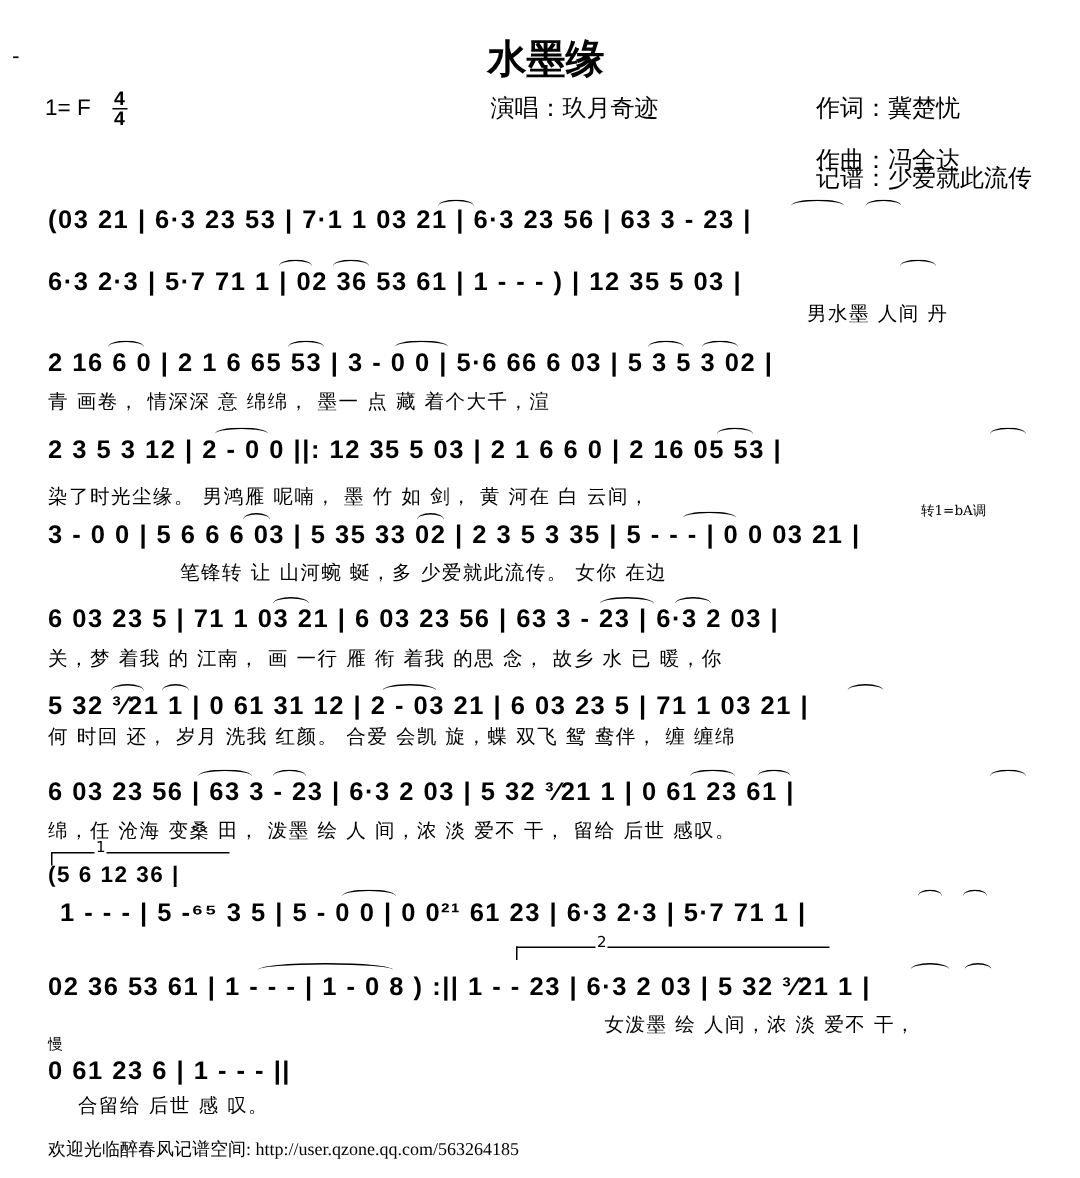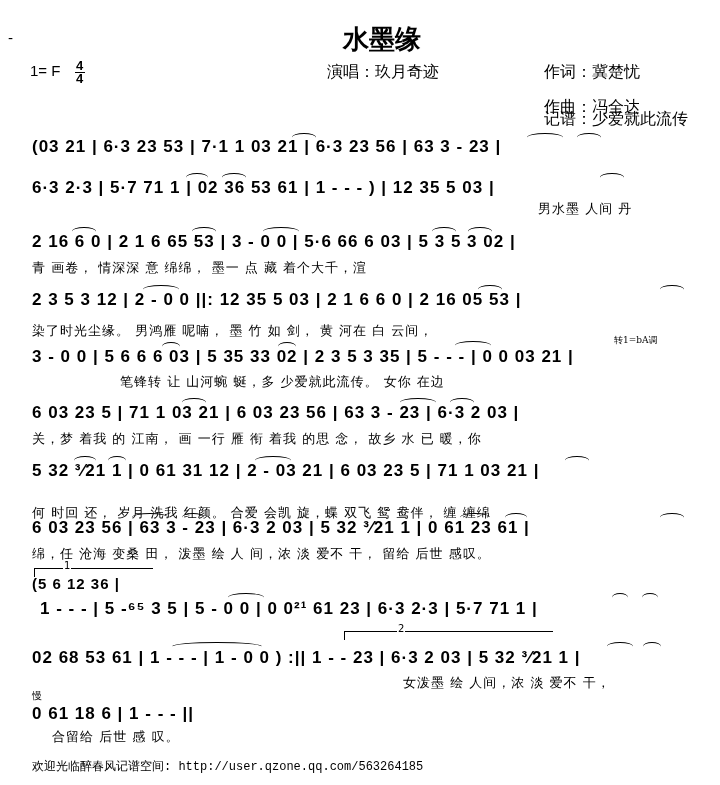--- a/index.html
+++ b/index.html
@@ -11,29 +11,29 @@
     .key { font-family: "Liberation Sans", sans-serif; font-size: 15px; }
     .frac { display: inline-flex; flex-direction: column; align-items: center; vertical-align: middle;
             font-weight: bold; font-size: 13px; line-height: 12px; margin-left: 10px; }
     .frac .bar { width: 10px; height: 1px; background: #000; }
     .row { position: absolute; left: 0; width: 720px; }
     .notes { position: absolute; white-space: nowrap; font-family: "Liberation Sans", sans-serif;
              font-weight: bold; font-size: 17px; letter-spacing: 1px; }
     .lyr { position: absolute; white-space: nowrap; font-family: "DejaVu Sans", sans-serif; font-size: 13px; letter-spacing: 1px; }
     .small { position: absolute; white-space: nowrap; font-size: 9px; font-family: "DejaVu Serif", serif; }
     .slur { position: absolute; height: 8px; border-top: 1.3px solid #000; border-radius: 50% 50% 0 0; }
-    .footer { font-family: Liberation Mono, monospace; font-size: 12px; }
+    .footer { font-family: Liberation Serif, serif; font-size: 12px; }
     .volta { position: absolute; height: 8px; border-top: 1px solid #000; border-left: 1px solid #000; }
     .volta span { position: absolute; top: -9px; font-size: 10px; background: #fff; padding: 0 1px; }
   </style>
 </head>
 <body>
 
 <div class="abs" style="left:8px;top:30px;font-size:14px;">-</div>
-<div class="abs title" style="left:343px;top:22px;text-align:center;">水墨缘</div>
+<div class="abs title" style="left:325px;top:22px;text-align:center;">水墨缘</div>
 <div class="abs key" style="left:30px;top:60px;">
   <span>1= F</span>
   <span class="frac">
     <span>4</span>
     <span class="bar"></span>
     <span>4</span>
   </span>
 </div>
 <div class="abs meta" style="left:327px;top:62px;">演唱：玖月奇迹</div>
 <div class="abs meta" style="left:544px;top:62px;">作词：冀楚忧</div>
@@ -91,21 +91,21 @@
     <div class="slur" style="left:450px;top:-5px;width:24px;"></div>
     <div class="lyr" style="left:32px;top:27px;">关，梦 着我 的 江南， 画 一行 雁 衔 着我 的思 念， 故乡 水 已 暖，你</div>
   </div>
 
   <div class="row" style="top:461px;">
     <div class="notes" style="left:32px;top:0;">5 32 ³⁄21 1 | 0 61 31 12 | 2 - 03 21 | 6 03 23 5 | 71 1 03 21 |</div>
     <div class="slur" style="left:74px;top:-5px;width:22px;"></div>
     <div class="slur" style="left:108px;top:-5px;width:18px;"></div>
     <div class="slur" style="left:255px;top:-5px;width:36px;"></div>
     <div class="slur" style="left:565px;top:-5px;width:24px;"></div>
-    <div class="lyr" style="left:32px;top:43px;">何 时回 还， 岁月 洗我 红颜。 合爱 会凯 旋，蝶 双飞 鸳 鸯伴， 缠 缠绵</div>
+    <div class="lyr" style="left:32px;top:21px;">何 时回 还， 岁月 洗我 红颜。 合爱 会凯 旋，蝶 双飞 鸳 鸯伴， 缠 缠绵</div>
   </div>
 
   <div class="row" style="top:518px;">
     <div class="notes" style="left:32px;top:0;">6 03 23 56 | 63 3 - 23 | 6·3 2 03 | 5 32 ³⁄21 1 | 0 61 23 61 |</div>
     <div class="slur" style="left:132px;top:-5px;width:36px;"></div>
     <div class="slur" style="left:182px;top:-5px;width:22px;"></div>
     <div class="slur" style="left:460px;top:-5px;width:30px;"></div>
     <div class="slur" style="left:505px;top:-5px;width:22px;"></div>
     <div class="slur" style="left:660px;top:-5px;width:24px;"></div>
     <div class="lyr" style="left:32px;top:27px;">绵，任 沧海 变桑 田， 泼墨 绘 人 间，浓 淡 爱不 干， 留给 后世 感叹。</div>
@@ -119,27 +119,27 @@
     <div class="notes" style="left:40px;top:24px;">1 - - - | 5 -⁶⁵ 3 5 | 5 - 0 0 | 0 0²¹ 61 23 | 6·3 2·3 | 5·7 71 1 |</div>
     <div class="slur" style="left:228px;top:18px;width:36px;"></div>
     <div class="slur" style="left:612px;top:18px;width:16px;"></div>
     <div class="slur" style="left:642px;top:18px;width:16px;"></div>
   </div>
 
   <div class="row" style="top:648px;">
     <div class="volta" style="left:344px;top:-17px;width:208px;border-right:none;">
       <span style="left:52px;">2</span>
     </div>
-    <div class="notes" style="left:32px;top:0;">02 68 53 61 | 1 - - - | 1 - 0 0 ) :|| 1 - - 23 | 6·3 2 03 | 5 32 ³⁄21 1 |</div>
+    <div class="notes" style="left:32px;top:0;">02 36 53 61 | 1 - - - | 1 - 0 8 ) :|| 1 - - 23 | 6·3 2 03 | 5 32 ³⁄21 1 |</div>
     <div class="slur" style="left:172px;top:-6px;width:90px;"></div>
     <div class="slur" style="left:607px;top:-6px;width:26px;"></div>
     <div class="slur" style="left:643px;top:-6px;width:18px;"></div>
     <div class="lyr" style="left:403px;top:26px;">女泼墨 绘 人间，浓 淡 爱不 干，</div>
   </div>
 
   <div class="row" style="top:704px;">
     <div class="small" style="left:32px;top:-15px;font-size:10px;">慢</div>
-    <div class="notes" style="left:32px;top:0;">0 61 18 6 | 1 - - - ||</div>
+    <div class="notes" style="left:32px;top:0;">0 61 23 6 | 1 - - - ||</div>
     <div class="lyr" style="left:36px;top:24px;margin-left:16px;">合留给 后世 感 叹。</div>
   </div>
 </div>
 
 <div class="abs footer" style="left:32px;top:758px;">欢迎光临醉春风记谱空间: http://user.qzone.qq.com/563264185</div>
 
 </body></html>

